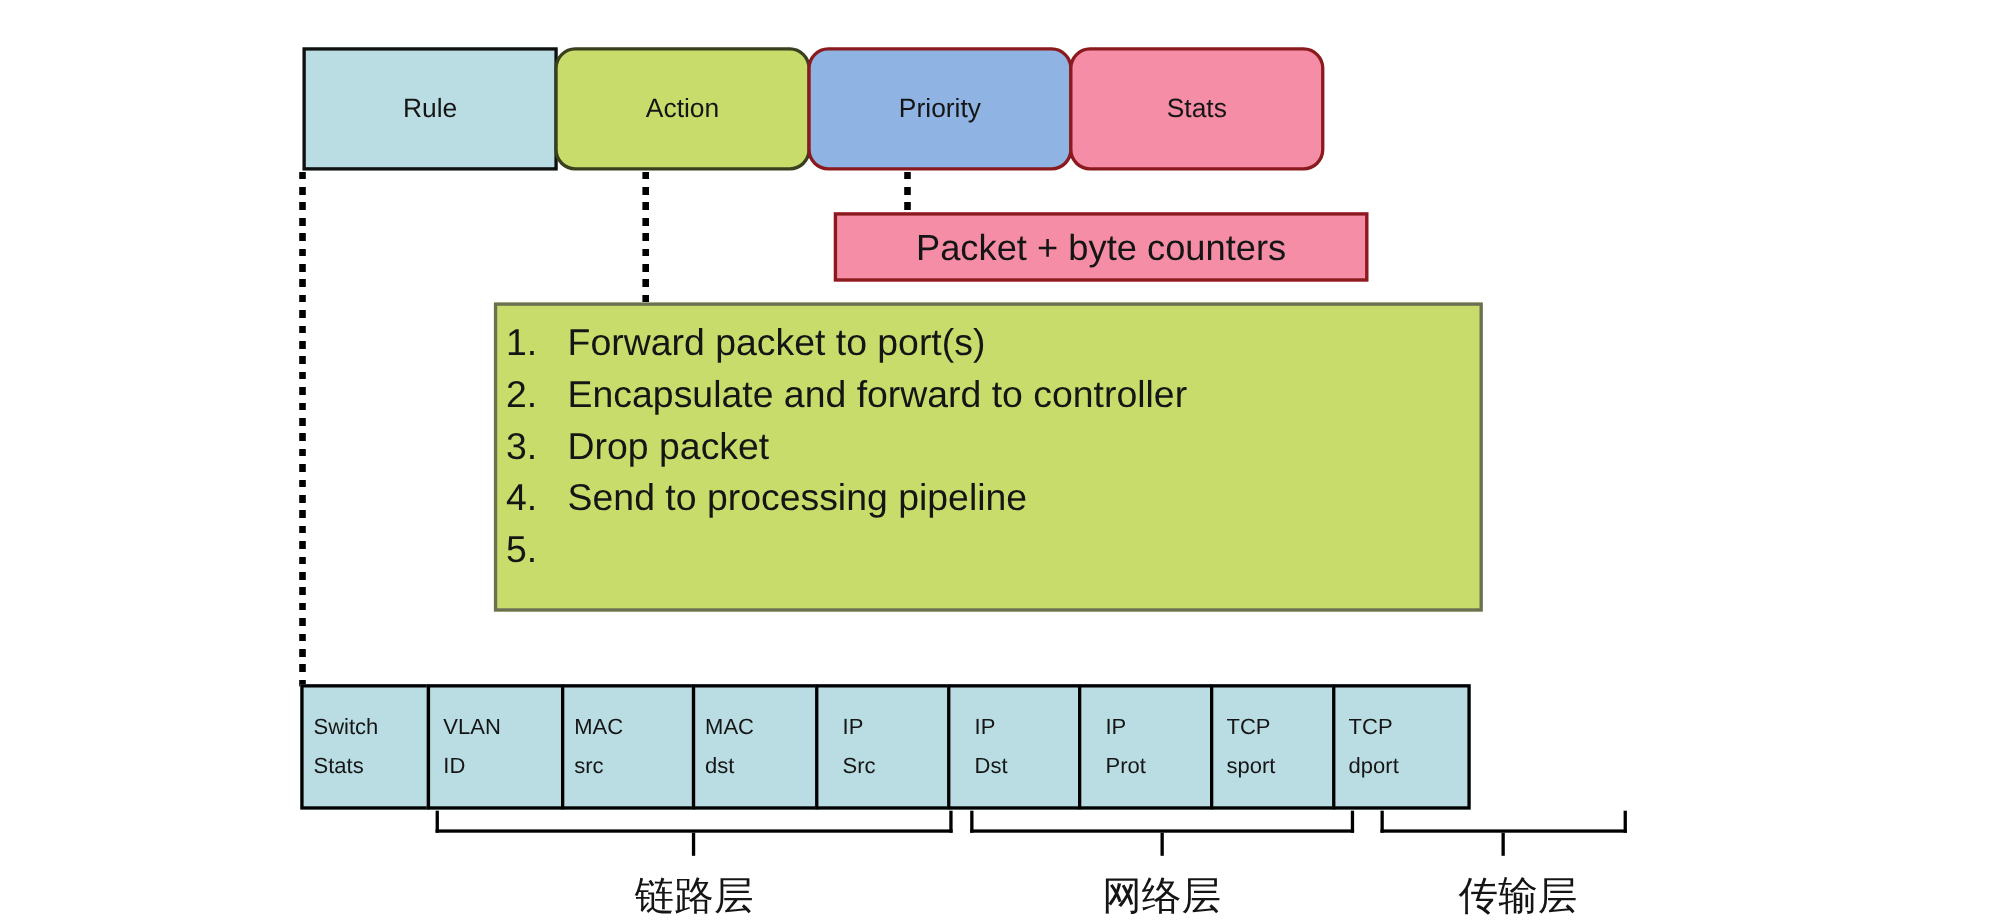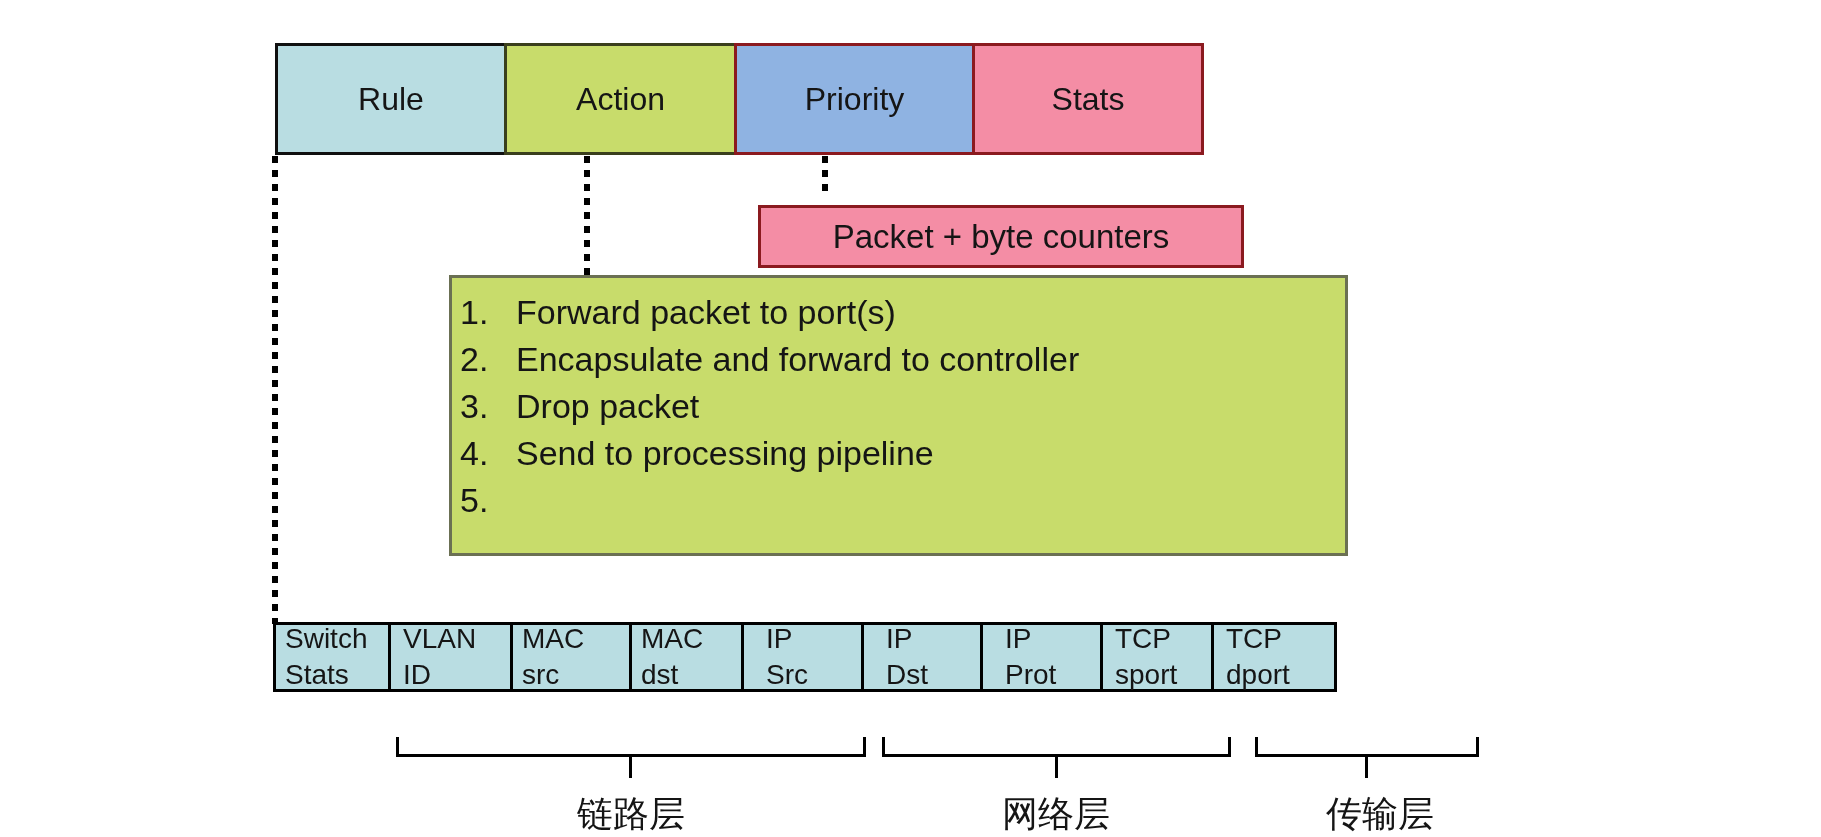--- a/index.html
+++ b/index.html
@@ -3,50 +3,50 @@
 <meta charset="utf-8">
 <style>
   * { margin:0; padding:0; box-sizing:border-box; }
   html,body { background:#ffffff; }
   body { font-family:"Liberation Sans","DejaVu Sans",sans-serif; color:#151515; }
   #canvas { position:relative; width:1821px; height:837px; background:#fff; overflow:hidden; }
 
   
   .flow-header { position:absolute; left:275px; top:43px; display:flex; }
   .hcell { height:112px; display:flex; align-items:center; justify-content:center;
-           font-size:32px; border:3px solid #000; }
-  .hcell + .hcell { margin-left:-3px; }
+           font-size:24px; border:3px solid #000; }
+  .hcell + .hcell { margin-left:-3px;border-radius:19px; }
   .hcell.rule     { width:232px; background:var(--cyan-fill);  border-color:#101010; }
   .hcell.action   { width:233px; background:var(--green-fill); border-color:#3a3f1d; }
   .hcell.stats    { width:232px; background:var(--pink-fill);  border-color:var(--dark-red-border); }
   .hcell.priority { width:241px; background:var(--blue-fill);  border-color:var(--dark-red-border); }
 
   
   .dotline { position:absolute; width:6px;
      background-image:repeating-linear-gradient(to bottom,#000 0px,#000 7px,transparent 7px,transparent 14px); }
   .dot-rule   { left:272px; top:156px; height:468px; }
   .dot-action { left:584px; top:156px; height:120px; }
   .dot-stats  { left:822px; top:156px; height:38px;  }
 
   
   .counters { position:absolute; left:758px; top:193px; width:486px; height:63px;
               background:var(--pink-fill); border:3px solid var(--dark-red-border);
-              display:flex; align-items:center; justify-content:center; font-size:33px;margin-top:12px; }
+              display:flex; align-items:center; justify-content:center; font-size:33px; }
 
   
   .actions { position:absolute; left:449px; top:275px; width:899px; height:281px;
              background:var(--green-fill); border:3px solid #6b7053; padding:11px 10px 0 8px; }
   .action-row { display:flex; line-height:47px; font-size:34px; }
   .action-num { width:56px; flex:0 0 56px; }
 
   
   .match-table { position:absolute; left:273px; top:622px; display:flex; }
-  .mcell { height:70px; background:var(--cyan-fill); border:3px solid #000;
+  .mcell { height:114px; background:var(--cyan-fill); border:3px solid #000;
            display:flex; flex-direction:column; justify-content:center;
-           padding-left:9px; font-size:28px; line-height:36px; }
+           padding-left:9px; font-size:20px; line-height:36px; }
   .mcell + .mcell { margin-left:-3px; }
 
   
   .brace { position:absolute; top:737px; height:20px;
            border-left:3px solid #000; border-right:3px solid #000; border-bottom:3px solid #000; }
   .brace-tick { position:absolute; top:757px; width:3px; height:21px; background:#000; }
   .layer-label { position:absolute; top:790px; width:220px; text-align:center; font-size:36px; }
 </style>
 </head>
 <body>

